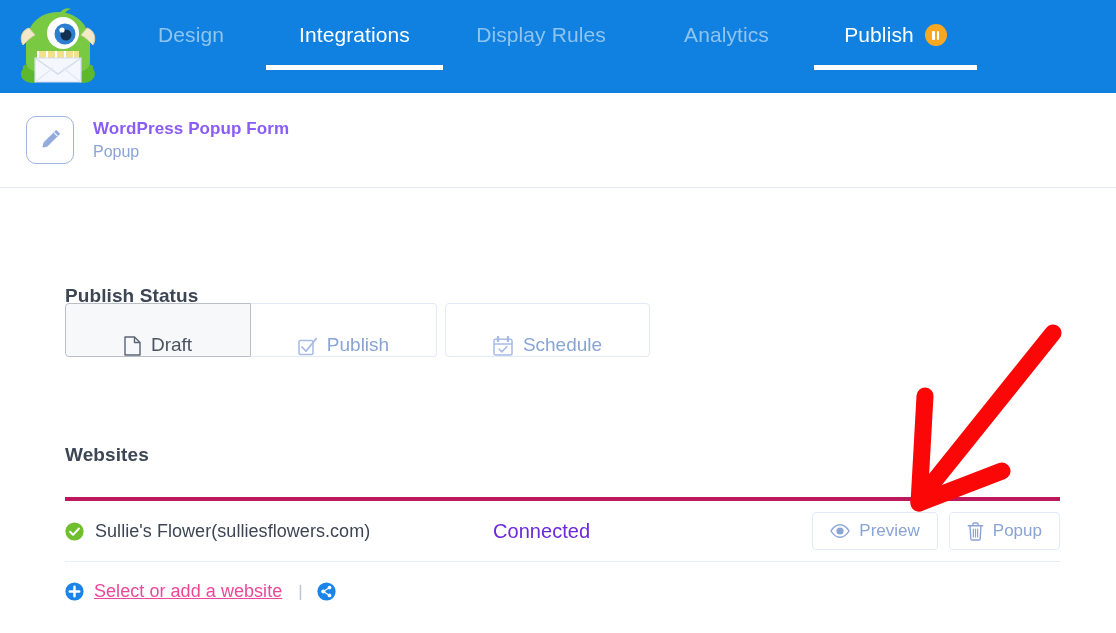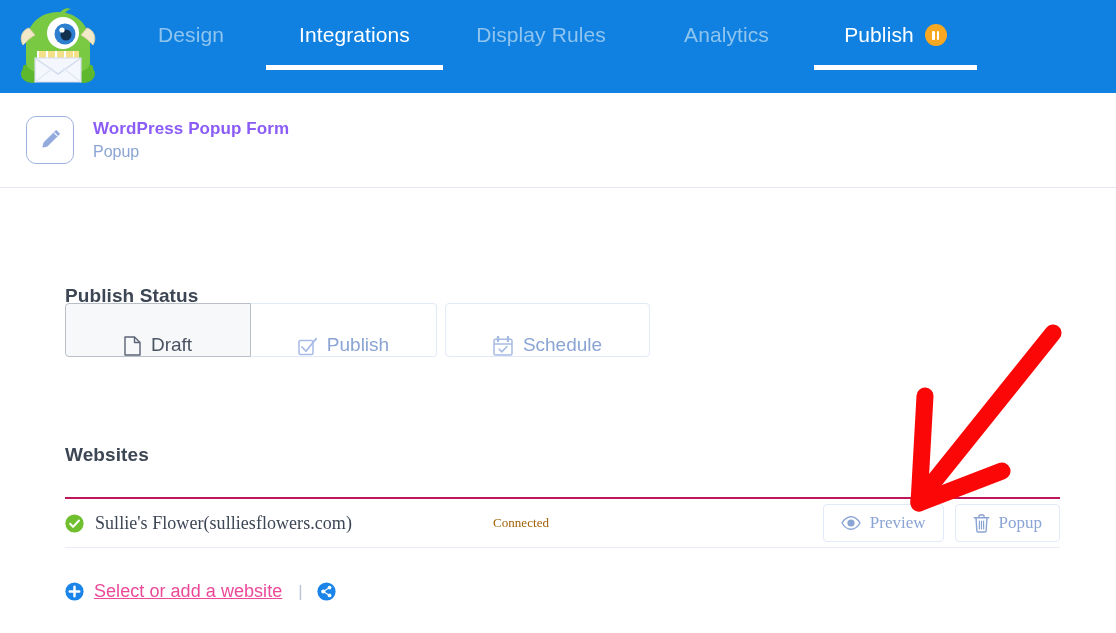--- a/index.html
+++ b/index.html
@@ -116,30 +116,29 @@
   }
   .btn-schedule {
     width:205px;
     margin-left:8px;
     border-radius:4px;
   }
 
   
   .wtable { position:absolute; left:65px; top:497px; width:995px; }
   .wrow {
-    height:51px;
+    height:65px;
     display:flex; align-items:center;
-    border-top:2px solid #be185d;
+    border-top:4px solid #be185d;
     border-bottom:1px solid #e8ecf7;
-    font-family:Liberation Serif, serif;
   }
   .wcheck { flex:0 0 30px; display:flex; align-items:center; }
   .green-check { width:19px; height:19px; display:block; }
   .wname { font-size:18px; color:#3d4654; letter-spacing:0.05px; width:398px; }
-  .wstatus { font-size:13px; color:#a16207; letter-spacing:0.05px; flex:1 1 auto; }
+  .wstatus { font-size:20px; color:#6d28d9; letter-spacing:0.05px; flex:1 1 auto; }
   .wactions { display:flex; align-items:center; gap:11px;text-align:center; }
   .abtn {
     height:38px; padding:0 17px;
     display:flex; align-items:center; gap:9px;
     font-size:17px; color:#8aa4d4;
     background:#fff; border:1px solid #e3eaf7; border-radius:4px;
     cursor:pointer; white-space:nowrap;
   }
   .abtn svg { display:block; }
 

